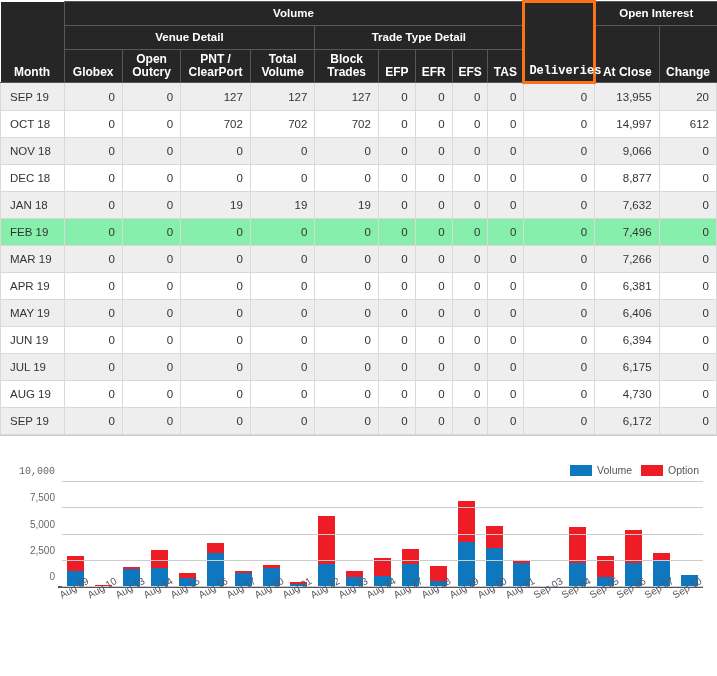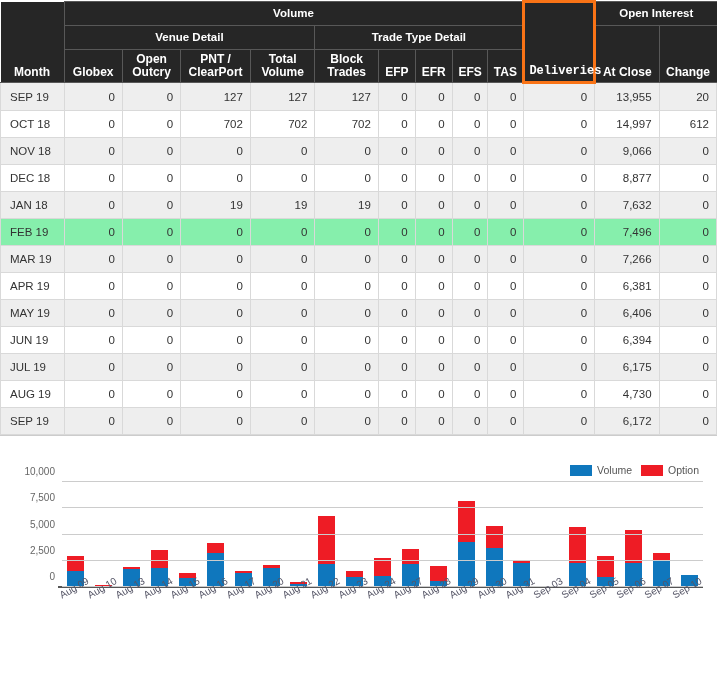--- a/index.html
+++ b/index.html
@@ -559,21 +559,21 @@
         </div>
     <div class="gridline" style="bottom: 0%;"></div>
         <div class="ylabel" style="bottom: calc(0% + 0px);">0</div>
         <div class="gridline" style="bottom: 25%;"></div>
         <div class="ylabel" style="bottom: calc(25% + 0px);">2,500</div>
         <div class="gridline" style="bottom: 50%;"></div>
         <div class="ylabel" style="bottom: calc(50% + 0px);">5,000</div>
         <div class="gridline" style="bottom: 75%;"></div>
         <div class="ylabel" style="bottom: calc(75% + 0px);">7,500</div>
         <div class="gridline" style="bottom: 100%;"></div>
-        <div class="ylabel" style="bottom: calc(100% + 0px);">10,000</div>
+        <div class="ylabel" style="bottom: calc(100% + 0px); font-family: Liberation Mono, monospace;">10,000</div>
       </div>
 
     <div class="xlabels" id="xlabels">
         <div class="xlab">
           <span>Aug 09</span>
         </div>
         <div class="xlab">
           <span>Aug 10</span>
         </div>
         <div class="xlab">

